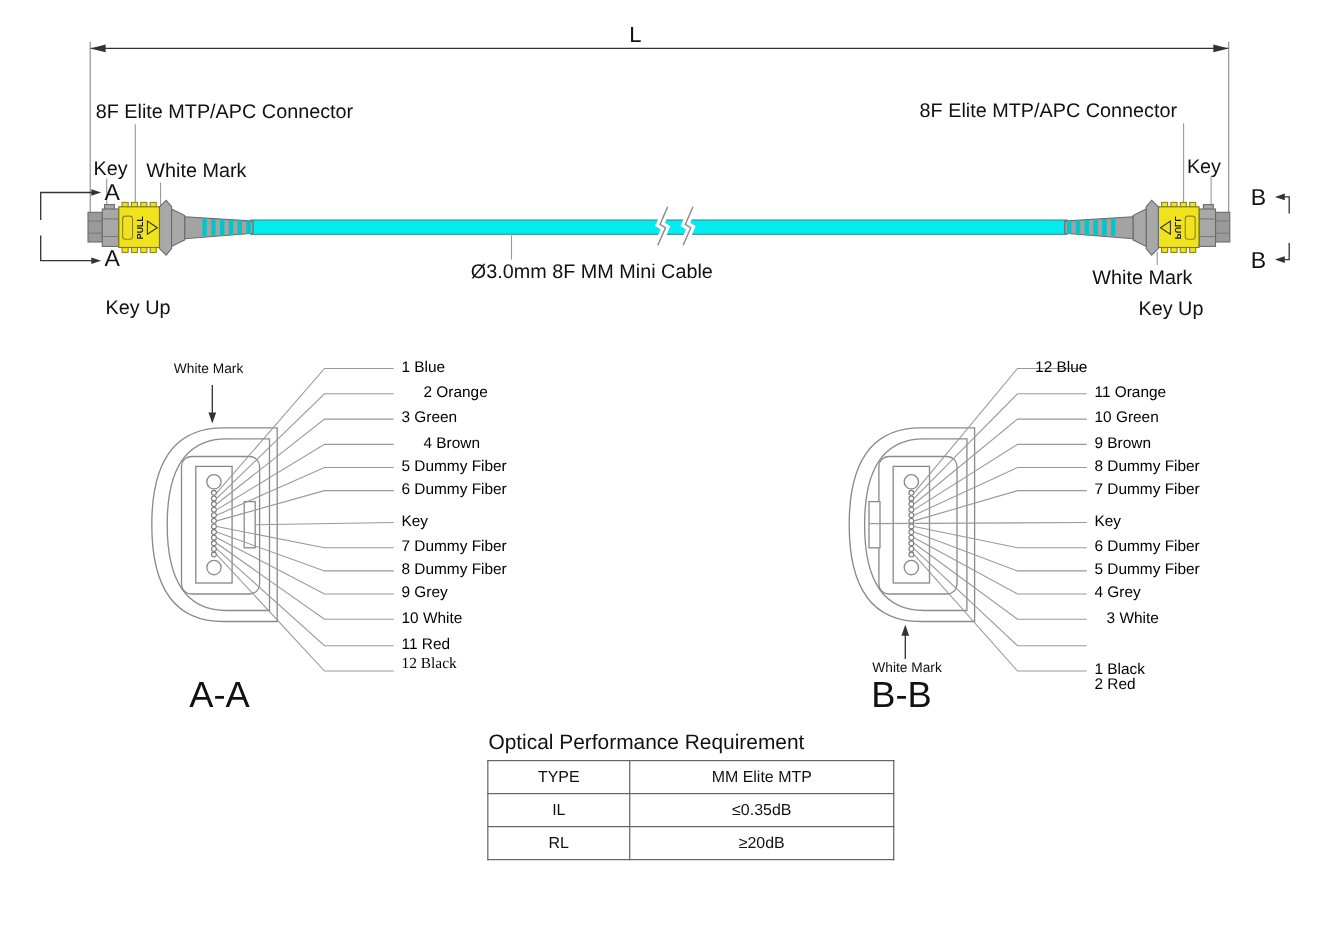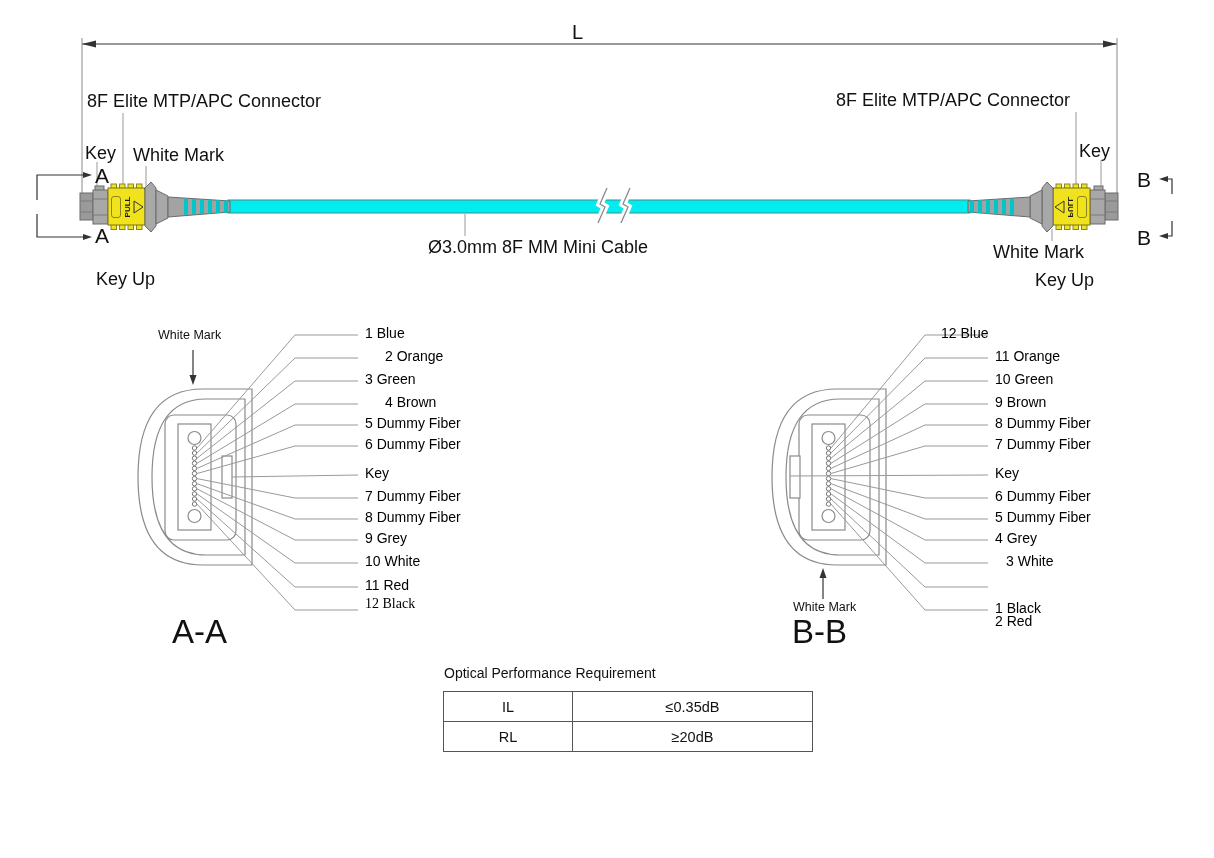--- a/index.html
+++ b/index.html
@@ -7,21 +7,21 @@
     position:relative;width:1214px;height:858px;background:#ffffff;overflow:hidden;
     font-family:"Liberation Sans",sans-serif;color:#111;
   }
   #drawing{position:absolute;left:0;top:0;}
   .lbl{position:absolute;white-space:nowrap;font-size:18px;color:#111;line-height:1.15;}
   .lbl-big{font-size:20px;}
   .sec{position:absolute;white-space:nowrap;font-size:21px;color:#111;}
   .small-lbl{position:absolute;white-space:nowrap;font-size:12.5px;color:#111;}
   .fiber-lbl{position:absolute;white-space:nowrap;font-size:14px;color:#000000;height:18px;}
   .face-title{position:absolute;white-space:nowrap;font-size:33px;color:#111;}
-  .tbl-title{position:absolute;white-space:nowrap;font-size:14px;color:#111;}
+  .tbl-title{position:absolute;white-space:nowrap;font-size:19px;color:#111;}
   table.spec{
     position:absolute;left:443px;top:691px;border-collapse:collapse;
     width:367px;table-layout:fixed;font-size:14.5px;color:#111;
   }
   table.spec td{
     border:1px solid #555;text-align:center;vertical-align:middle;
     height:29px;padding:0;background:#fff;
   }
   table.spec td.c1{width:128px;}
   table.spec td.c2{width:239px;}
@@ -235,20 +235,24 @@
   <div class="fiber-lbl" style="left:995px;top:509px;">5 Dummy Fiber</div>
   <div class="fiber-lbl" style="left:995px;top:530px;">4 Grey</div>
   <div class="fiber-lbl" style="left:1006px;top:553px;">3 White</div>
   <div class="fiber-lbl" style="left:995px;top:577px;margin-top:36px;">2 Red</div>
   <div class="fiber-lbl" style="left:995px;top:600px;">1 Black</div>
 
   <div class="tbl-title" style="left:444px;top:665px;">Optical Performance Requirement</div>
   <table class="spec">
     <tbody>
       <tr>
+        <td class="c1">TYPE</td>
+        <td class="c2">MM Elite MTP</td>
+      </tr>
+      <tr>
         <td class="c1">IL</td>
         <td class="c2">≤0.35dB</td>
       </tr>
       <tr>
         <td class="c1">RL</td>
         <td class="c2">≥20dB</td>
       </tr>
     </tbody>
   </table>
 

